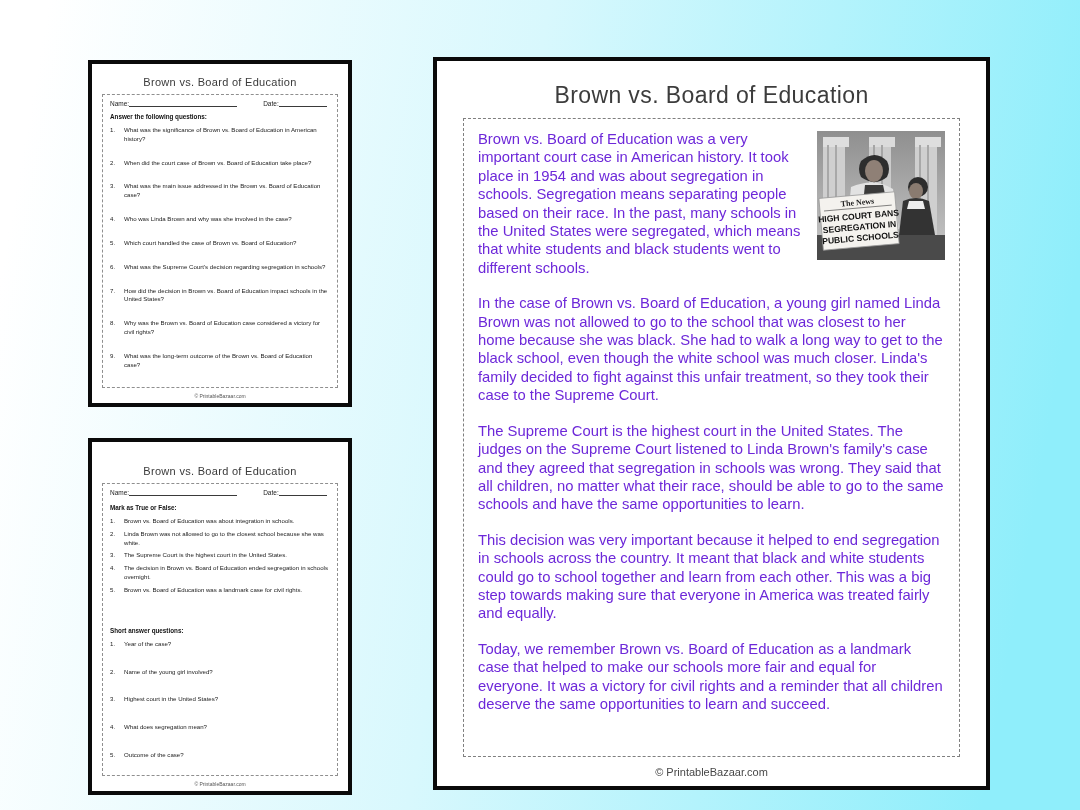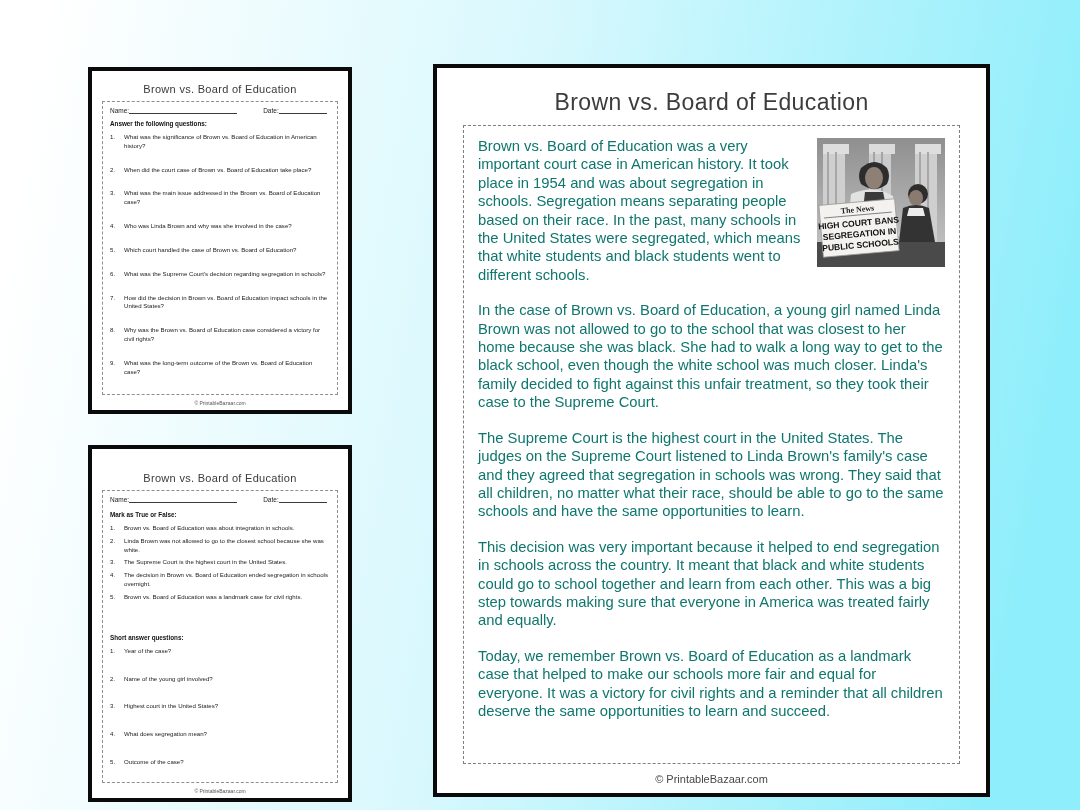--- a/index.html
+++ b/index.html
@@ -9,21 +9,20 @@
     background: linear-gradient(100deg, #ffffff 4%, #d8f8fd 45%, #8feefb 92%);
     position: relative;
     color: #262626;
   }
   .page {
     position: absolute;
     background: #ffffff;
     border: 4px solid #0a0a0a;
     display: flex;
     flex-direction: column;
-    margin-top: 7px;
   }
   
   .ws1 { left: 88px; top: 60px;  width: 264px; height: 347px; padding-top: 11px; }
   .ws2 { left: 88px; top: 438px; width: 264px; height: 357px; padding-top: 22px; }
   .ws-title {
     text-align: center;
     font-size: 11px;
     font-weight: 400;
     color: #3a3a3a;
     letter-spacing: 0.3px;
@@ -84,21 +83,21 @@
   .reading-sheet {
     border: 1.5px dashed #7f7f7f;
     margin: 9px 26px 5px 26px;
     padding: 11px 14px 8px 14px;
     flex: 1;
     overflow: hidden;
   }
   .reading-sheet p {
     font-size: 14.8px;
     line-height: 18.4px;
-    color: #0f766e;
+    color: #6d28d9;
     margin-bottom: 17px;
   }
   .reading-sheet p:last-child { margin-bottom: 0; }
   .photo {
     float: right;
     width: 128px;
     height: 129px;
     margin: 1px 0 8px 12px;
     background: #9a9a9a;
   }

